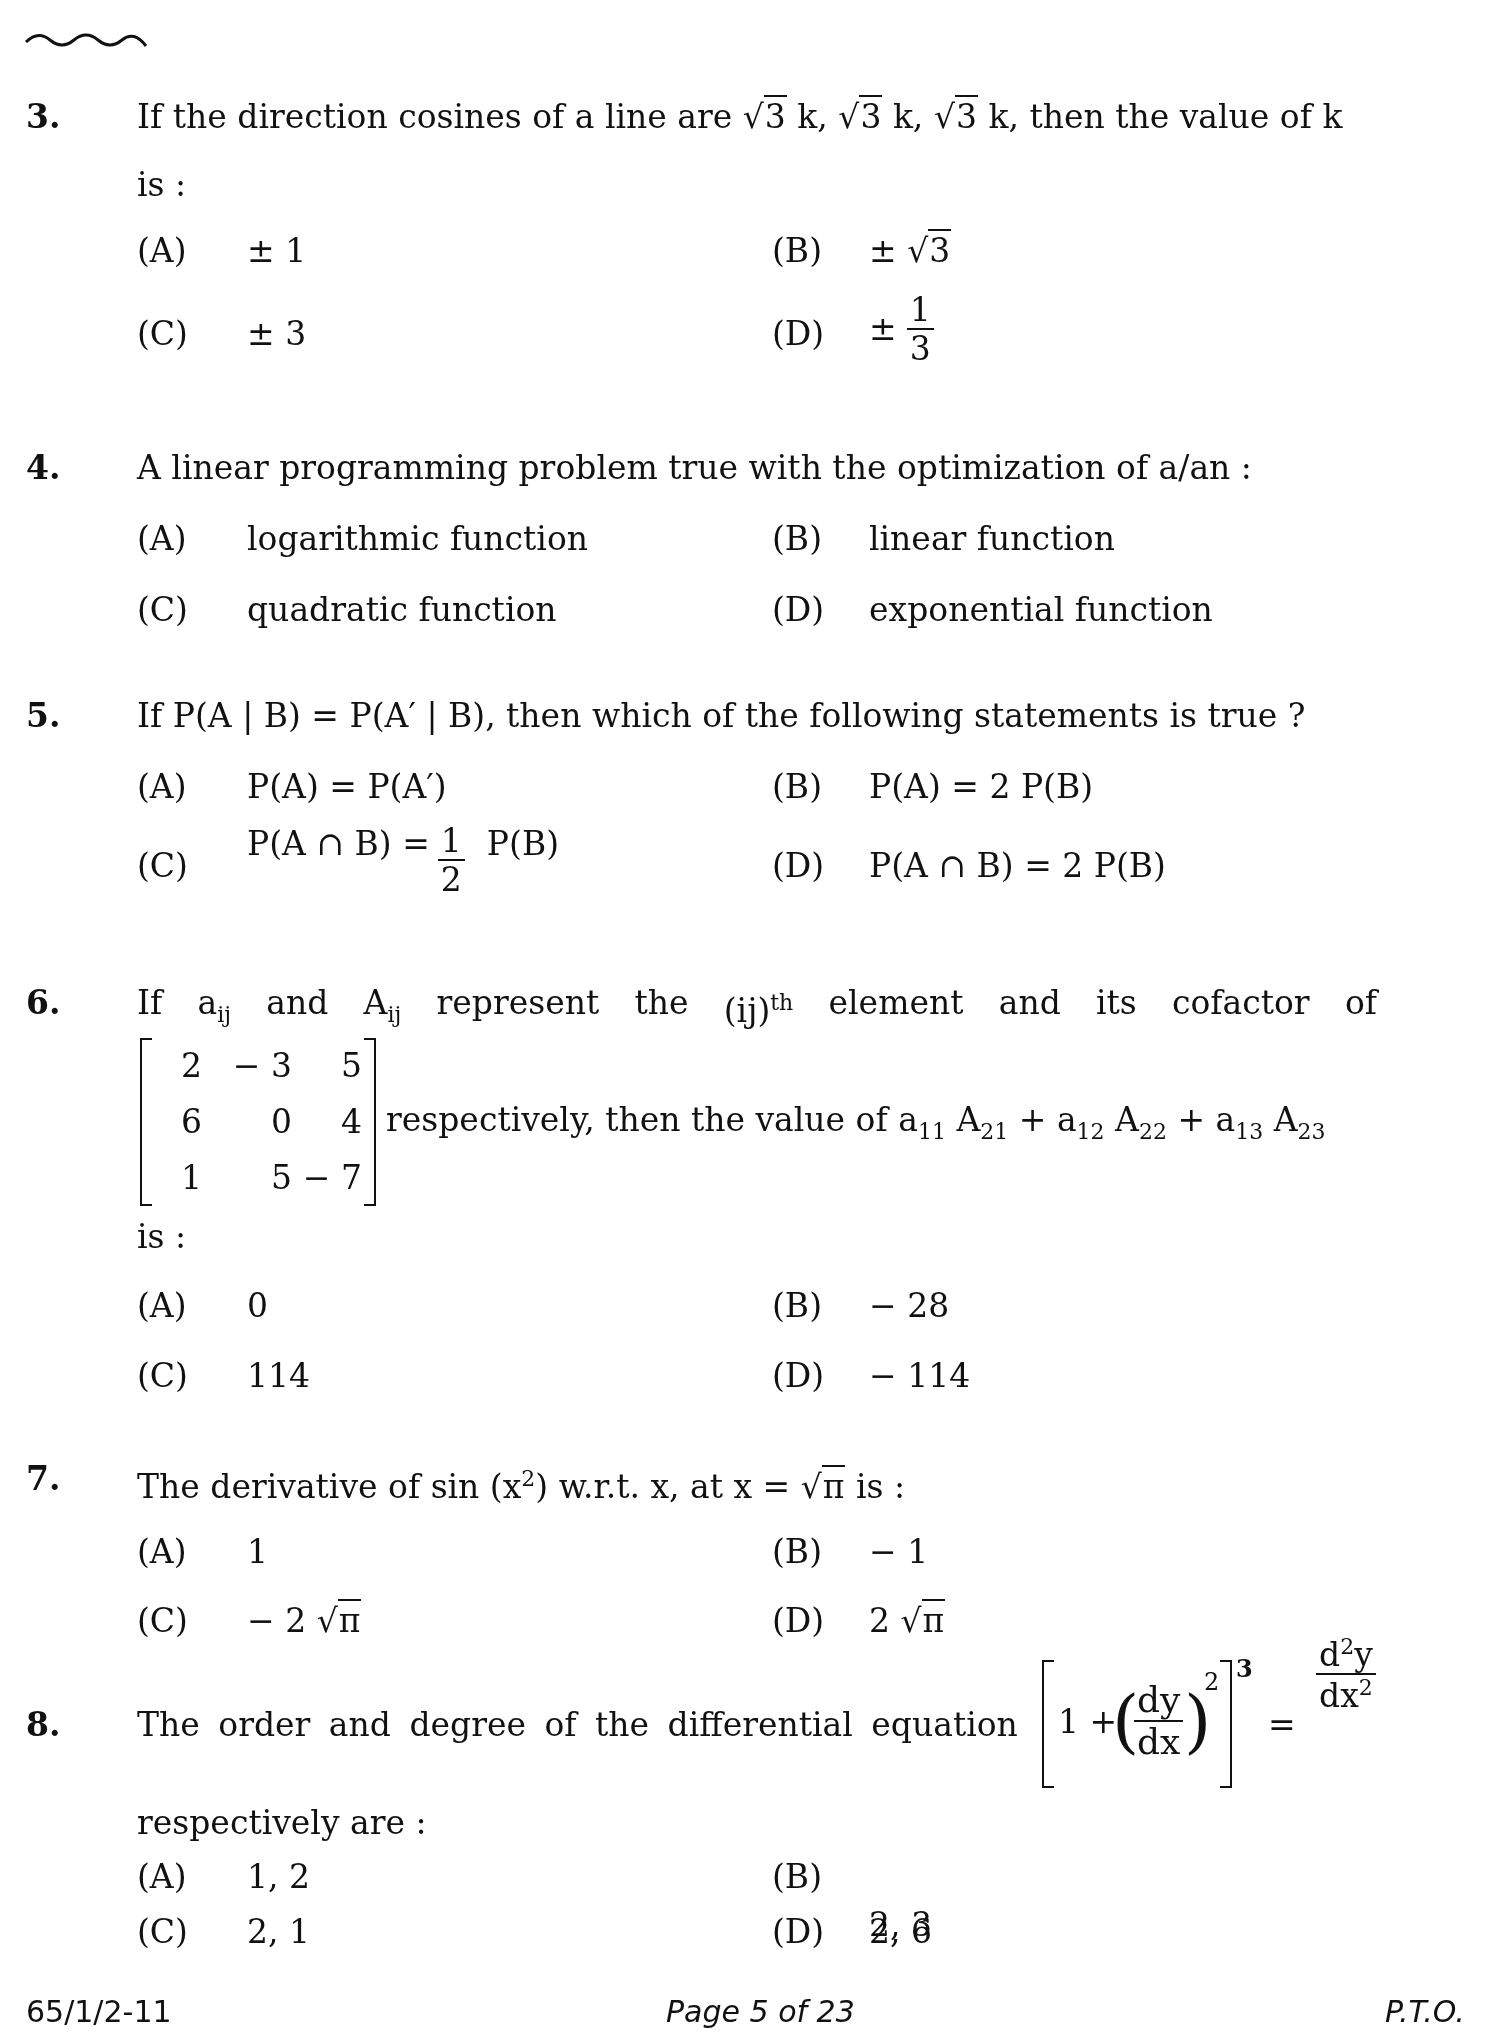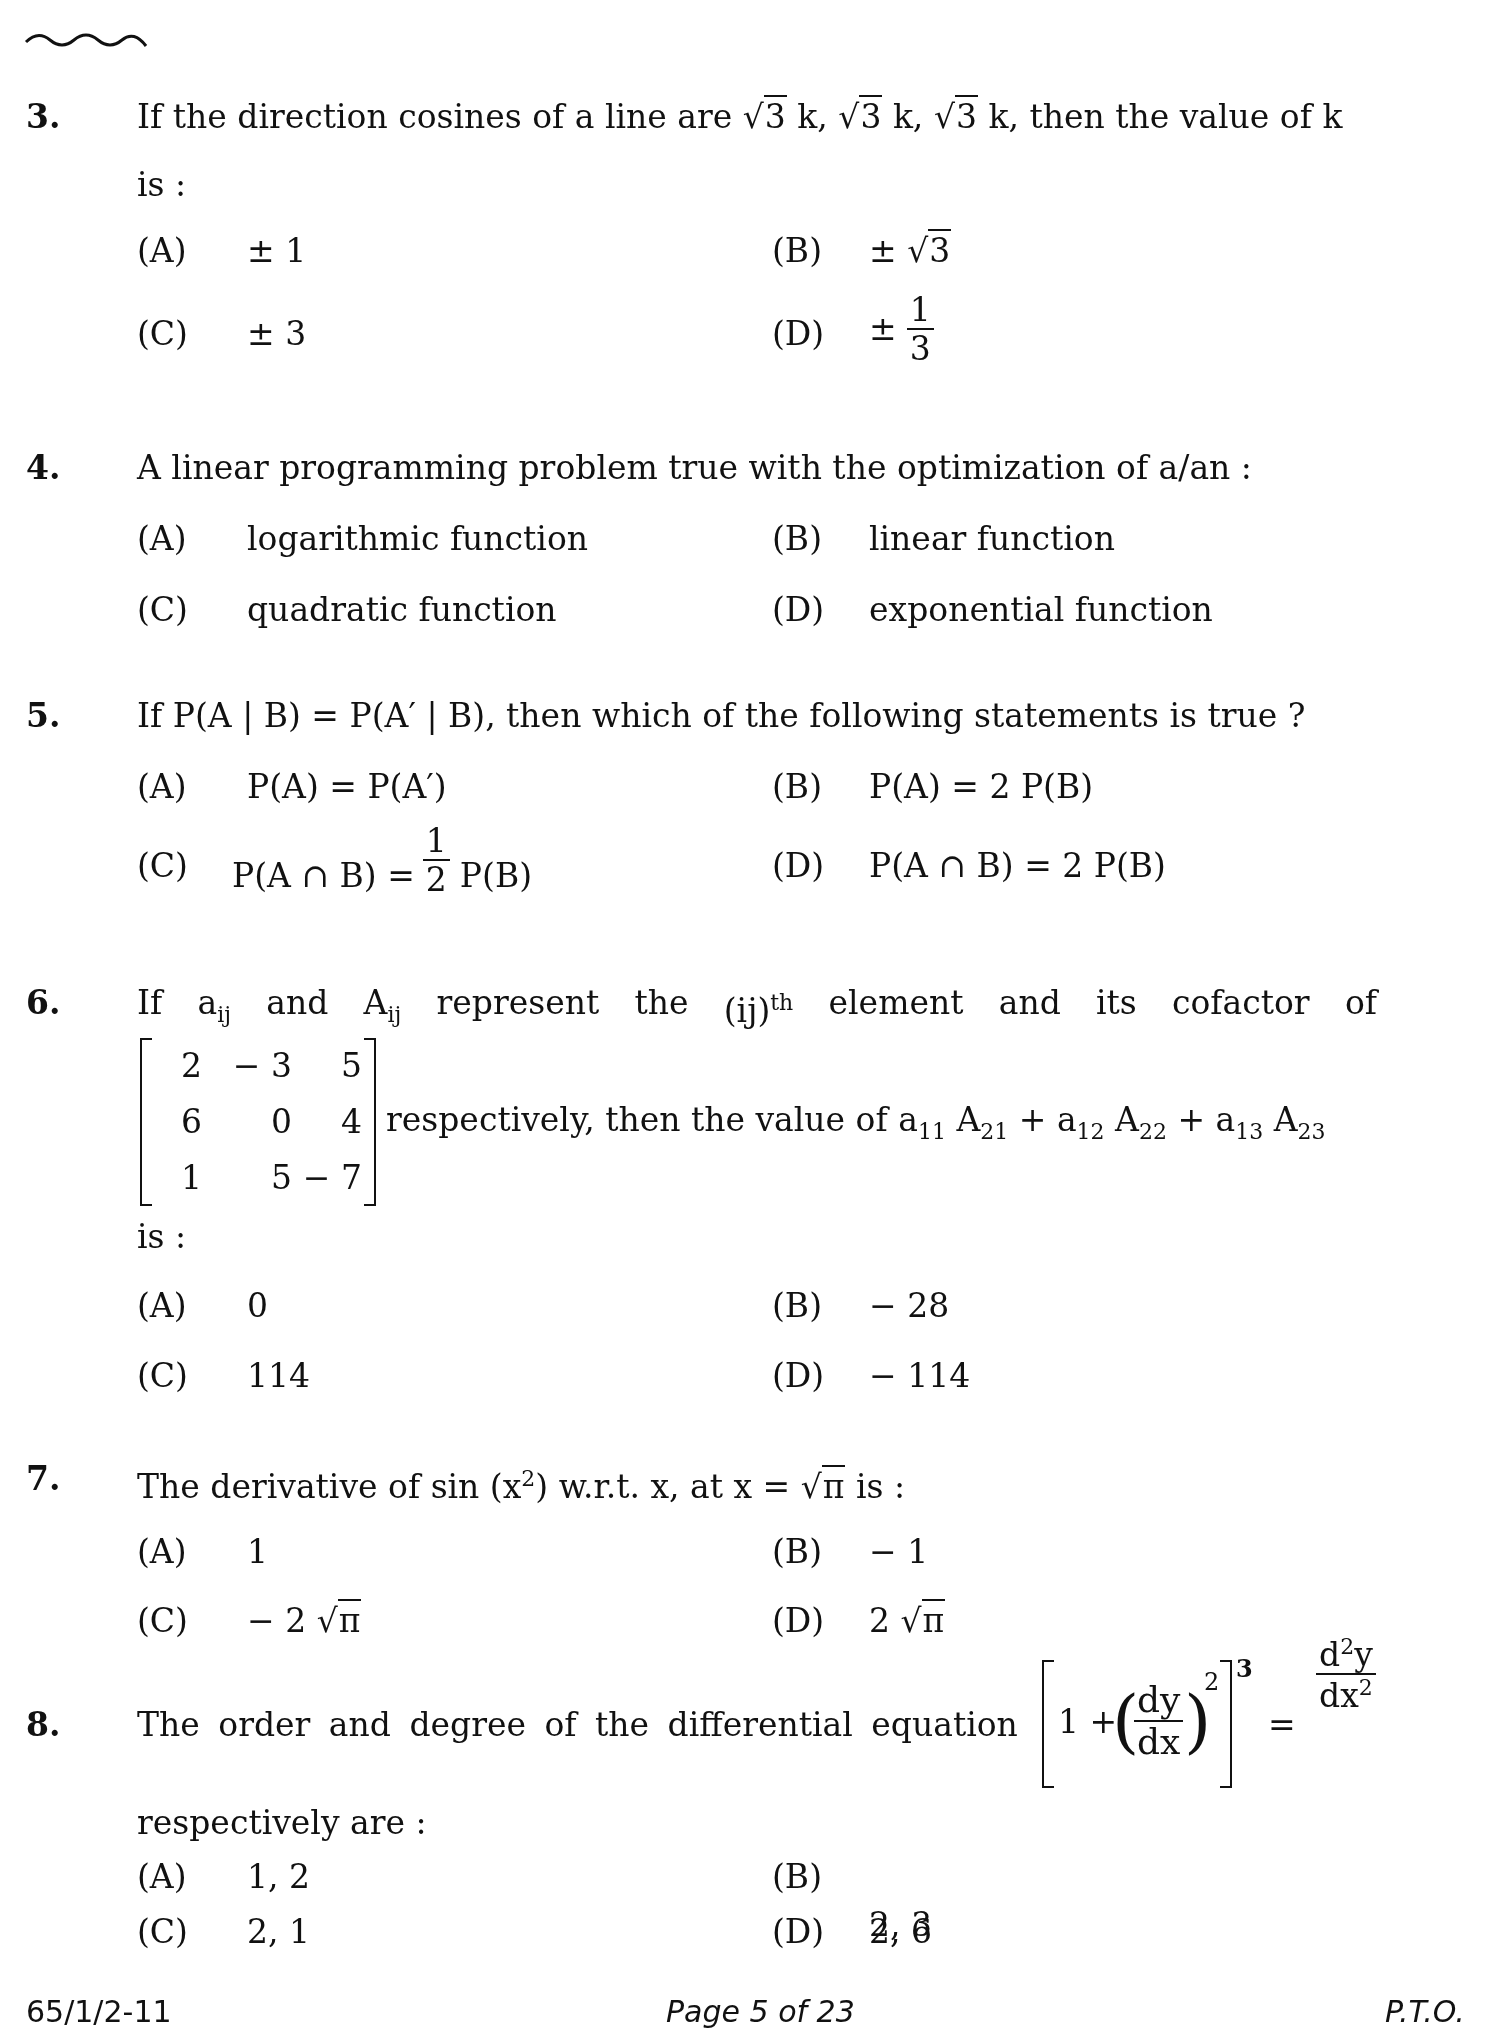--- a/index.html
+++ b/index.html
@@ -73,27 +73,27 @@
 <div class="abs opt" style="left:772px;top:590px">(D)</div>
 <div class="abs opt" style="left:869px;top:590px">exponential function</div>
 
 <div class="abs qn" style="left:26px;top:696px">5.</div>
 <div class="abs t" style="left:137px;top:696px">If P(A | B) = P(A′ | B), then which of the following statements is true ?</div>
 <div class="abs opt" style="left:137px;top:767px">(A)</div>
 <div class="abs opt" style="left:247px;top:767px">P(A) = P(A′)</div>
 <div class="abs opt" style="left:772px;top:767px">(B)</div>
 <div class="abs opt" style="left:869px;top:767px">P(A) = 2 P(B)</div>
 <div class="abs opt" style="left:137px;top:846px">(C)</div>
-<div class="abs opt" style="left:232px;top:824px;display:flex;align-items:flex-end">
+<div class="abs opt" style="left:247px;top:824px;display:flex;align-items:flex-start">
   <span style="margin-right:8px">P(A ∩ B) =</span>
   <span class="frac">
       <span class="num">1</span>
       <span class="den">2</span>
     </span>
-  <span style="margin-left:10px">P(B)</span>
+  <span style="margin-left:22px">P(B)</span>
 </div>
 <div class="abs opt" style="left:772px;top:846px">(D)</div>
 <div class="abs opt" style="left:869px;top:846px">P(A ∩ B) = 2 P(B)</div>
 
 <div class="abs qn" style="left:26px;top:983px">6.</div>
 <div class="abs t" style="left:137px;top:983px;width:1240px;display:flex;justify-content:space-between">
   <span>If</span>
   <span><span>a</span><sub>ij</sub></span>
   <span>and</span>
   <span><span>A</span><sub>ij</sub></span>

